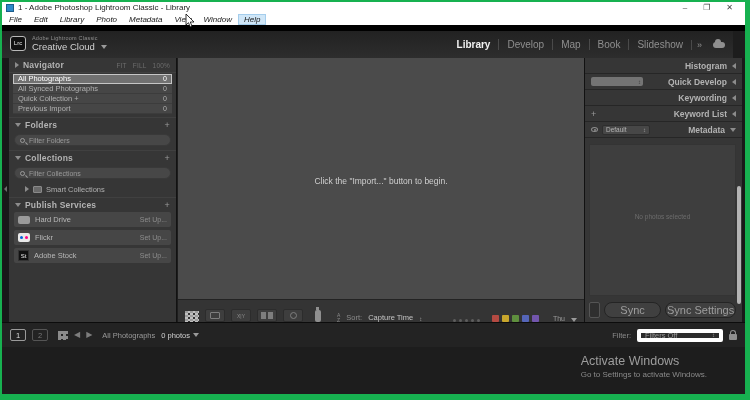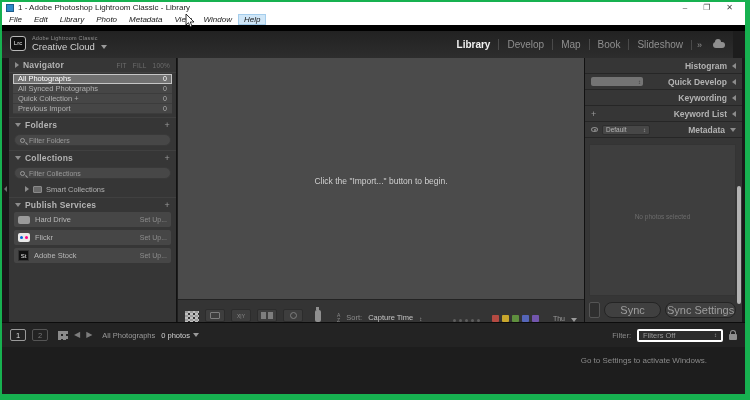--- a/index.html
+++ b/index.html
@@ -118,21 +118,21 @@
   .mon-1 { border:1px solid #9a9a9a; color:#ddd; }
   .mon-2 { border:1px solid #555; color:#777; }
   .fs-grid { width:10px; height:9px; background:
       repeating-linear-gradient(to right, #8a8a8a 0 3px, transparent 3px 5px),
       repeating-linear-gradient(to bottom, #8a8a8a 0 3px, transparent 3px 5px); margin-left:4px; }
   .fs-arrow { font-size:8px; color:#7d7d7d; line-height:12px; }
   .fs-src { font-size:7.5px; color:#9a9a9a; margin-left:4px; }
   .fs-count { font-size:7.5px; color:#d0d0d0; display:flex; gap:3px; align-items:center; }
   .fs-space { flex:1; }
   .fs-filter-label { font-size:7.5px; color:#8a8a8a; }
-  .fs-filter { width:86px; height:13px; background:#2c2c2c; border:2px solid #ffffff; border-radius:2px; display:flex; align-items:center; justify-content:space-between; padding:0 4px; font-size:7.5px; color:#9a9a9a; }
+  .fs-filter { width:86px; height:13px; background:#2c2c2c; border:4px solid #ffffff; border-radius:2px; display:flex; align-items:center; justify-content:space-between; padding:0 4px; font-size:7.5px; color:#9a9a9a; }
   .lock { position:relative; width:8px; height:6px; background:#8f8f8f; border-radius:1px; margin-top:3px; }
   .lock::before { content:""; position:absolute; top:-4px; left:1px; width:4px; height:4px; border:1.5px solid #8f8f8f; border-bottom:none; border-radius:3px 3px 0 0; }
 
   
   .bottom { position:absolute; top:345px; left:0; right:0; bottom:0; background:#1d1d1d; }
   .wm { position:absolute; right:38px; top:7px; }
   .wm-title { font-size:12.5px; color:#9d9d9d; }
   .wm-sub { font-size:8px; color:#8a8a8a; margin-top:2px; }
 
   
@@ -384,20 +384,21 @@
       <span class="fs-filter-label">Filter:</span>
       <span class="fs-filter">
         <span>Filters Off</span>
         <span class="updn">↕</span>
       </span>
       <span class="lock"></span>
     </div>
 
     <div class="bottom">
       <div class="wm">
+        <div class="wm-title">Activate Windows</div>
         <div class="wm-sub">Go to Settings to activate Windows.</div>
       </div>
     </div>
 
     <svg class="cursor" width="10" height="14" viewBox="0 0 10 14">
       <polygon points="1,0 1,11 3.5,8.7 5.2,13 7,12.2 5.3,8 9,8" fill="#fff" stroke="#000" stroke-width="0.8"></polygon>
     </svg>
 
   </div>
 </div>

